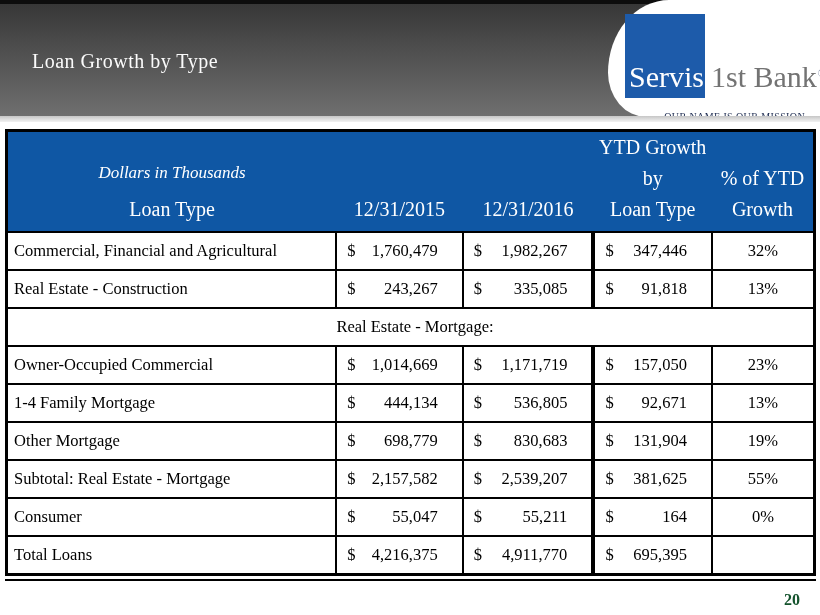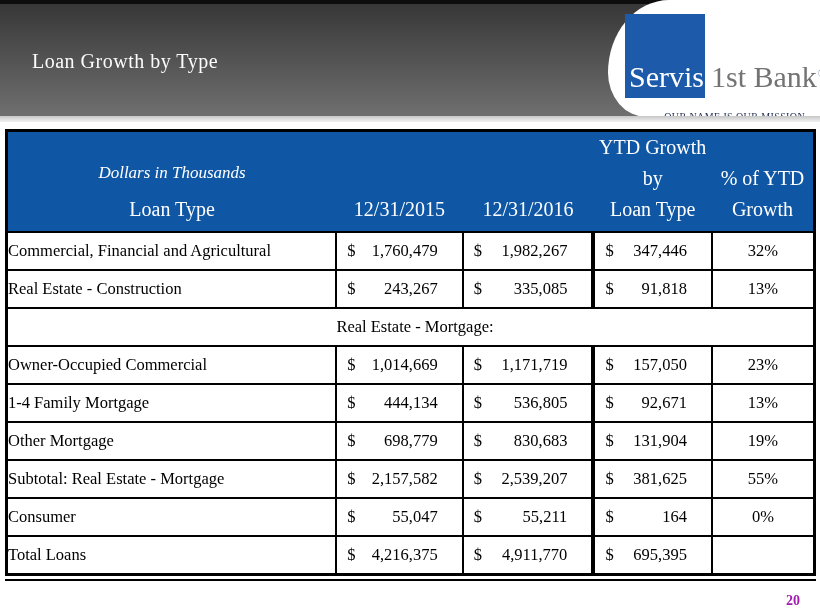--- a/index.html
+++ b/index.html
@@ -29,31 +29,31 @@
 
   
   .table-wrap { position:absolute; left:5px; top:104px; width:811px;margin-top:25px; }
   table.loans { border-collapse:collapse; table-layout:fixed; width:811px; border:3px solid #000; }
   thead th { background:#0f57a4; color:#ffffff; font-weight:normal; height:78px;
              vertical-align:bottom; padding:0 2px 6px 2px; border-bottom:2px solid #000; }
   thead .hline { text-align:center; font-size:20px; line-height:1.55; }
   thead .hsub  { text-align:center; font-style:italic; font-size:17px; margin-bottom:11px; }
   tbody td { font-size:16.5px; color:#000; height:34px; vertical-align:middle;
              border-top:2px solid #000; overflow:hidden; white-space:nowrap; }
-  td.lbl { text-align:left; padding-left:0; }
+  td.lbl { text-align:left; padding-left:6px; }
   td.ind { }
   td.usd { text-align:left; padding-left:10px; border-left:2px solid #000; }
   td.usd.thick { border-left:4px solid #000; }
   td.val { text-align:right; padding-right:24px; }
   td.pct { text-align:center; border-left:2px solid #000; }
   td.spanrow { text-align:center; padding-left:10px; }
   .bottom-line { width:811px; height:2px; background:#000; margin-top:3px; }
 
-  .page-number { position:absolute; right:20px; bottom:6px; font-size:14px;
-                 font-weight:bold; color:#a21caf;text-align:right; }
+  .page-number { position:absolute; right:20px; bottom:6px; font-size:16px;
+                 font-weight:bold; color:#14532d;text-align:right; }
 </style>
 </head>
 <body>
 
 <div class="slide">
 
   <div class="banner">
     <div class="banner-topstrip"></div>
     <div class="slide-title">Loan Growth by Type</div>
   </div>

